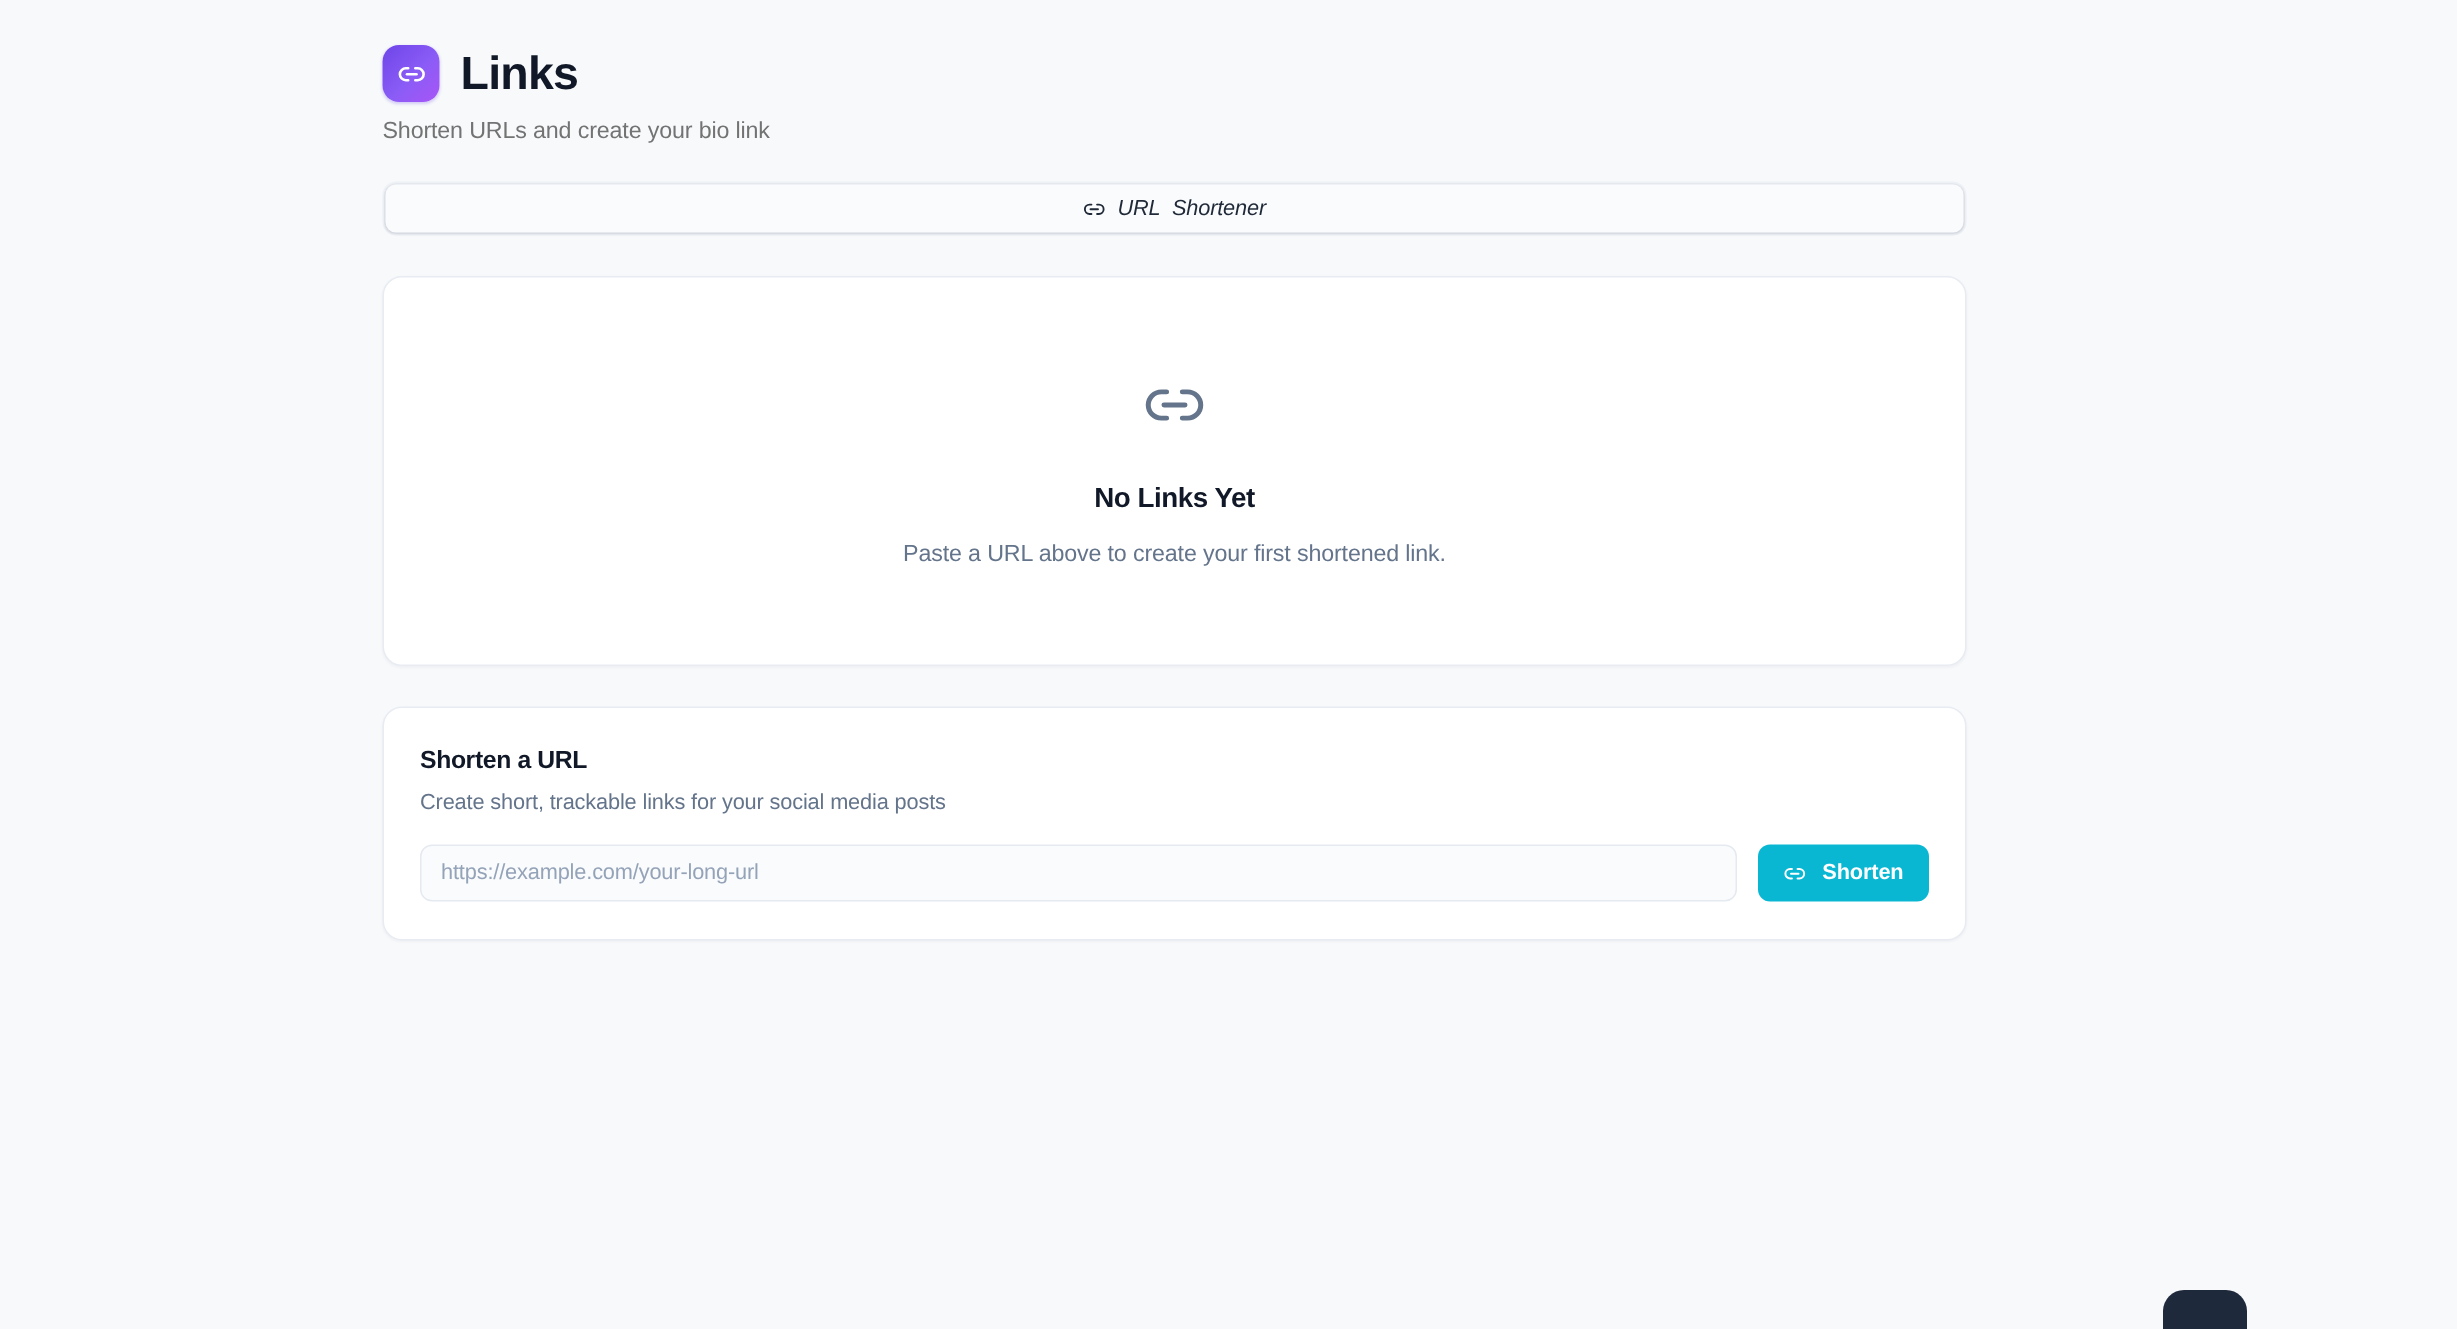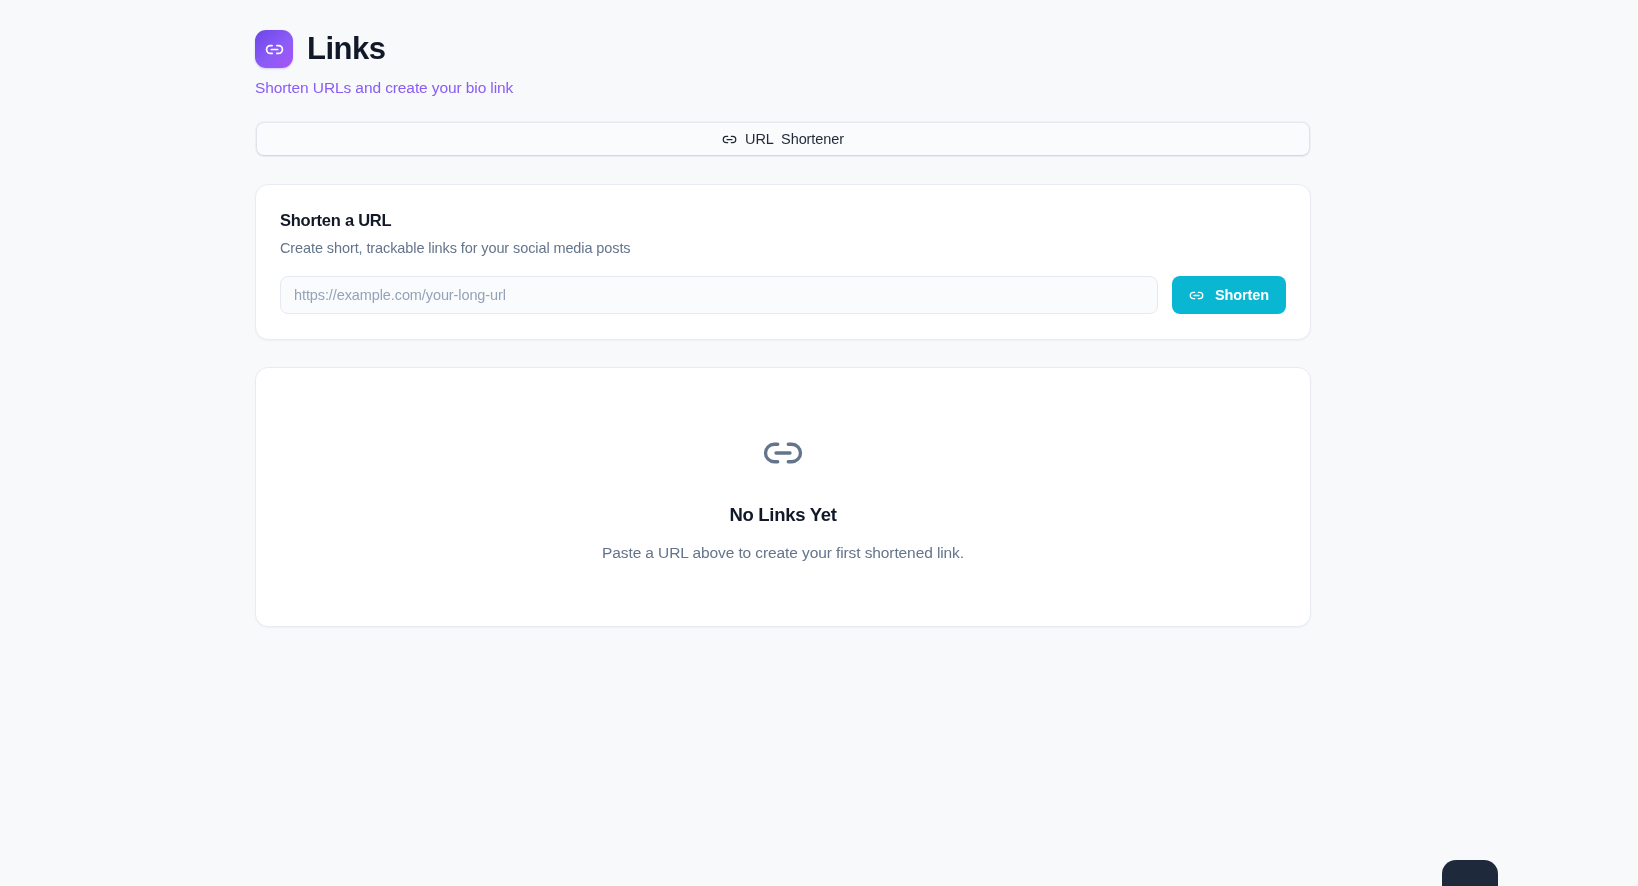--- a/index.html
+++ b/index.html
@@ -53,21 +53,21 @@
   .page-title {
     font-size: 31px;
     font-weight: 700;
     color: #111827;
     letter-spacing: -0.5px;
     line-height: 1.1;
   }
 
   .page-subtitle {
     font-size: 15.5px;
-    color: #8b5cf6;
+    color: #737373;
     margin-top: 11px;
     letter-spacing: -0.1px;
   }
 
   
   .tabs {
     margin-top: 24px;
     height: 36px;
     background: #eef1f6;
     border-radius: 9px;
@@ -89,21 +89,21 @@
     letter-spacing: -0.1px;
     user-select: none;
   }
 
   .tab.active {
     background: #fafbfd;
     box-shadow: 0 1px 2px rgba(15,23,42,0.10), 0 0 0 1px rgba(15,23,42,0.03);
   }
 
   .tab svg { display: block; flex: none; }
-  .tab-label { white-space: pre; }
+  .tab-label { white-space: pre; font-style: italic; }
 
   
   .card {
     margin-top: 27px;
     background: #ffffff;
     border: 1px solid #e8ecf2;
     border-radius: 13px;
     box-shadow: 0 1px 2px rgba(15,23,42,0.04);
   }
 
@@ -227,20 +227,32 @@
       <div class="tab active">
         <span>
           <svg width="15" height="15" viewBox="0 0 24 24" fill="none" stroke="#1f2937" stroke-width="2" stroke-linecap="round" stroke-linejoin="round">
             <path d="M9 17H7A5 5 0 0 1 7 7h2"></path>
             <path d="M15 7h2a5 5 0 0 1 0 10h-2"></path>
             <line x1="8" y1="12" x2="16" y2="12"></line>
           </svg>
         </span>
         <span class="tab-label">URL  Shortener</span>
       </div>
+    </div>
+
+    <div class="card card-empty">
+      <div class="empty-icon">
+        <svg width="42" height="42" viewBox="0 0 24 24" fill="none" stroke="#64748b" stroke-width="1.9" stroke-linecap="round" stroke-linejoin="round">
+          <path d="M9 17H7A5 5 0 0 1 7 7h2"></path>
+          <path d="M15 7h2a5 5 0 0 1 0 10h-2"></path>
+          <line x1="8" y1="12" x2="16" y2="12"></line>
+        </svg>
+      </div>
+      <div class="empty-title">No Links Yet</div>
+      <div class="empty-desc">Paste a URL above to create your first shortened link.</div>
     </div>
 
     <div class="card card-shorten">
       <div class="card-title">Shorten a URL</div>
       <div class="card-desc">Create short, trackable links for your social media posts</div>
 
       <div class="form-row">
         <input class="url-input" type="text" autofocus="" placeholder="https://example.com/your-long-url" style="">
         <button class="shorten-btn">
           <span>
@@ -248,28 +260,16 @@
               <path d="M9 17H7A5 5 0 0 1 7 7h2"></path>
               <path d="M15 7h2a5 5 0 0 1 0 10h-2"></path>
               <line x1="8" y1="12" x2="16" y2="12"></line>
             </svg>
           </span>
           <span>Shorten</span>
         </button>
       </div>
     </div>
 
-    <div class="card card-empty">
-      <div class="empty-icon">
-        <svg width="42" height="42" viewBox="0 0 24 24" fill="none" stroke="#64748b" stroke-width="1.9" stroke-linecap="round" stroke-linejoin="round">
-          <path d="M9 17H7A5 5 0 0 1 7 7h2"></path>
-          <path d="M15 7h2a5 5 0 0 1 0 10h-2"></path>
-          <line x1="8" y1="12" x2="16" y2="12"></line>
-        </svg>
-      </div>
-      <div class="empty-title">No Links Yet</div>
-      <div class="empty-desc">Paste a URL above to create your first shortened link.</div>
-    </div>
-
   </div>
 
   <div class="corner-widget"></div>
 </div>
 
 </body></html>

